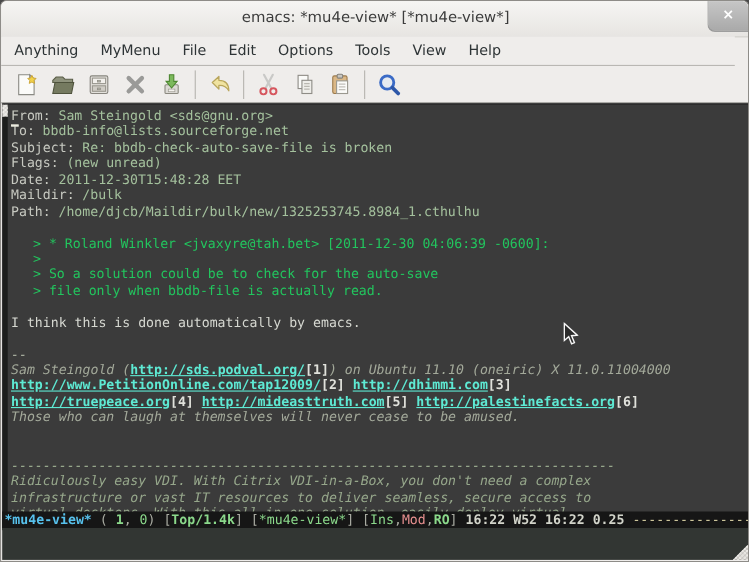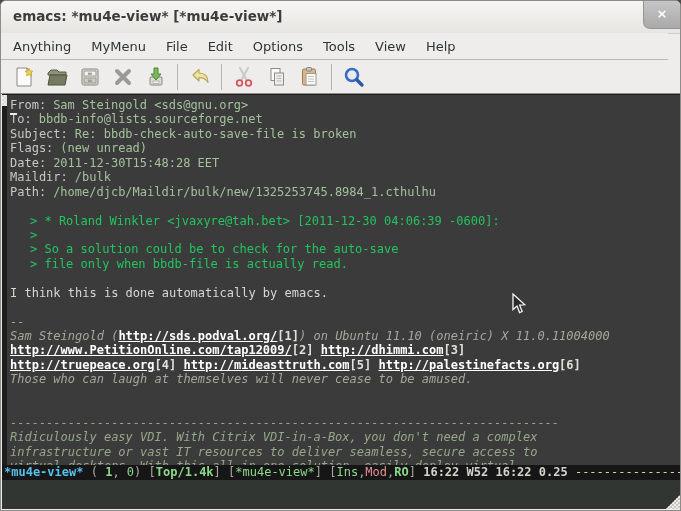--- a/index.html
+++ b/index.html
@@ -2,22 +2,22 @@
 <html><head>
 <meta charset="utf-8">
 <style>
   html,body{margin:0;padding:0;background:#4a4a4a;}
   .window{position:relative;width:681px;height:511px;box-sizing:border-box;
     background:#efedeb;border:1px solid #8e8c88;border-radius:6px 6px 0 0;
     overflow:hidden;font-family:"DejaVu Sans","Liberation Sans",sans-serif;}
   
   .titlebar{position:absolute;left:0;top:0;right:0;height:32px;
     background:linear-gradient(#f6f5f3,#e7e5e2);border-bottom:1px solid #cfcdc9;}
-  .title{position:absolute;left:12px;right:0;top:7px;
-    font-weight:bold;font-size:13.5px;color:#3c3c3c;}
+  .title{position:absolute;left:2px;right:0;top:7px;text-align:center;
+    font-weight:normal;font-size:13.5px;color:#3c3c3c;}
   .closebtn{position:absolute;right:0;top:0;width:36px;height:27px;
     background:linear-gradient(#c6c6c6,#a9a9a9);border:1px solid #969696;
     border-top:none;border-right:none;border-radius:0 5px 0 7px;
     color:#ffffff;font-weight:bold;font-size:13px;line-height:26px;text-align:center;cursor:default;}
   
   .menubar{position:absolute;left:0;top:32px;right:12px;height:26px;background:#efedeb;
     border-bottom:1px solid #b9b7b3;display:flex;align-items:center;padding-left:2px;}
   .menuitem{font-size:13px;color:#2e3436;padding:4px 10px;}
   
   .toolbar{position:absolute;left:0;top:59px;right:0;height:33px;background:#efedeb;
@@ -35,21 +35,21 @@
     background-size:4px 4px;background-position:0 0,2px 2px;}
   .rfringe{position:absolute;right:0;top:0;width:8px;height:100%;background:#1b1b1b;}
   .textcontent{position:absolute;left:8px;top:3px;right:9px;}
   .ln{font-family:"DejaVu Sans Mono","Liberation Mono",monospace;font-size:12px;
     line-height:14.45px;height:14.45px;white-space:pre;}
   .h-label{color:#c7c9c1;}
   .h-val{color:#a4c19d;margin-left:7px;}
   .quote{color:#22c55e;margin-left:20px;}
   .plain{color:#d6d8d1;}
   .sigdim{color:#a3a99a;font-style:italic;}
-  .link{color:#ffffff;font-weight:bold;text-decoration:underline;}
+  .link{color:#5eead4;font-weight:bold;text-decoration:underline;}
   .fn{color:#e0e1db;font-weight:bold;}
   .ad{color:#96a78b;font-style:italic;}
   .txt-cursor{position:absolute;left:0px;top:15px;width:7px;height:2px;background:#ecece0;}
   
   .modeline{position:absolute;left:1px;bottom:30px;width:679px;height:15px;background:#161616;
     font-family:"DejaVu Sans Mono","Liberation Mono",monospace;font-size:12px;line-height:15px;
     white-space:pre;overflow:hidden;padding-left:2px;box-sizing:border-box;}
   .ml-cyan{color:#57c1ec;font-weight:bold;}
   .ml-gray{color:#a9aba2;}
   .ml-green{color:#8bd98b;}

